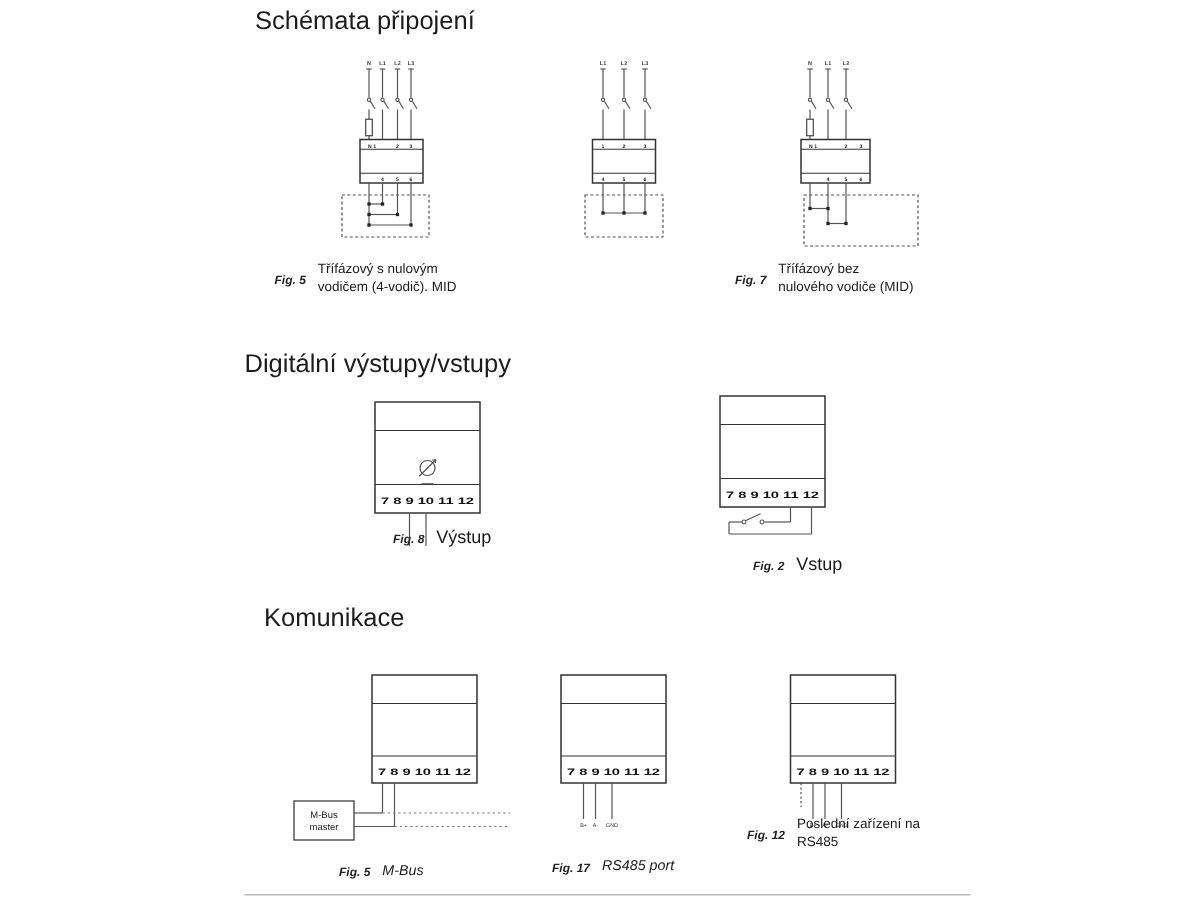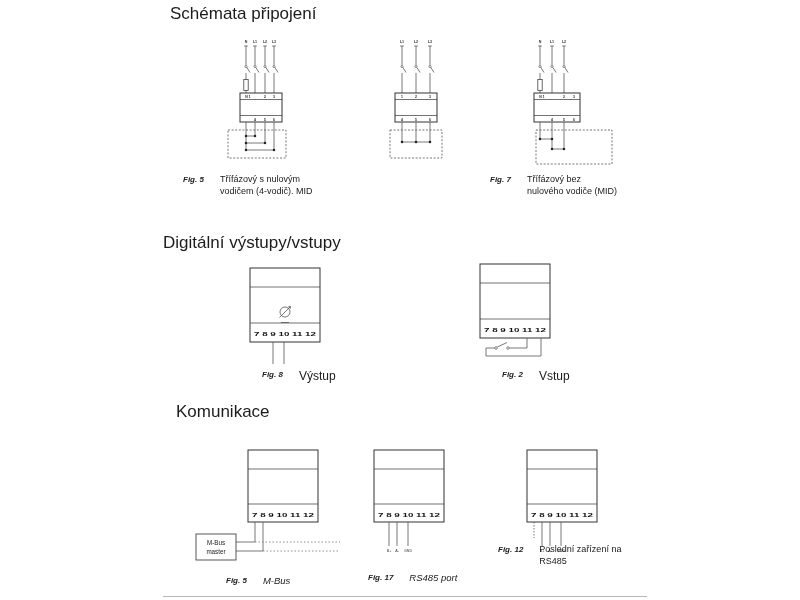--- a/index.html
+++ b/index.html
@@ -1,20 +1,20 @@
 <!DOCTYPE html>
 <html><head>
 <meta charset="utf-8">
 <style>
   html,body{margin:0;padding:0;background:#fff;}
   .page{position:relative;width:800px;height:600px;background:#fff;overflow:hidden;
         font-family:"Liberation Sans",sans-serif;color:#1a1a1a;}
   .heading{position:absolute;font-size:17px;font-weight:400;color:#1c1c1c;white-space:nowrap;}
   .diagram{position:absolute;}
-  .cap{position:absolute;display:flex;gap:16px;align-items:flex-start;}
+  .cap{position:absolute;display:flex;gap:8px;align-items:center;}
   .figlbl{font-style:italic;font-weight:bold;font-size:8px;white-space:nowrap;padding-top:1px;color:#222;}
   .captext{font-size:9px;line-height:1.32;color:#1a1a1a;}
   .captext.big{font-size:12px;white-space:nowrap;}
   .captext.ital{font-style:italic;font-size:9.5px;white-space:nowrap;}
   .divider{position:absolute;height:1px;background:#b8b8b8;}
   
   svg line, svg polyline{stroke:#555;stroke-width:0.8;fill:none;}
   svg .boxr{fill:#fff;stroke:#333;stroke-width:1;}
   svg .inln{stroke:#333;stroke-width:0.7;}
   svg .dashbox{fill:none;stroke:#555;stroke-width:0.8;stroke-dasharray:2 1.6;}
@@ -229,21 +229,21 @@
       <circle class="sw" cx="30" cy="86" r="1.3"></circle>
       <line x1="19.3" y1="85" x2="29" y2="80.5"></line>
       <circle class="sw" cx="18" cy="86" r="1.3"></circle>
       <line x1="16.7" y1="86" x2="8" y2="86"></line>
       <line x1="8" y1="86" x2="8" y2="94"></line>
       <line x1="8" y1="94" x2="63" y2="94"></line>
       <line x1="63" y1="94" x2="63" y2="76"></line>
     </g>
   </svg>
 
-  <div class="cap" style="left:262px;top:369px">
+  <div class="cap" style="left:262px;top:351px">
     <span class="figlbl">Fig. 8</span>
     <span class="captext big">Výstup</span>
   </div>
   <div class="cap" style="left:502px;top:369px">
     <span class="figlbl">Fig. 2</span>
     <span class="captext big">Vstup</span>
   </div>
 
   <svg class="diagram" style="left:192px;top:446px" width="150" height="122" viewBox="0 0 150 122">
     <g>

